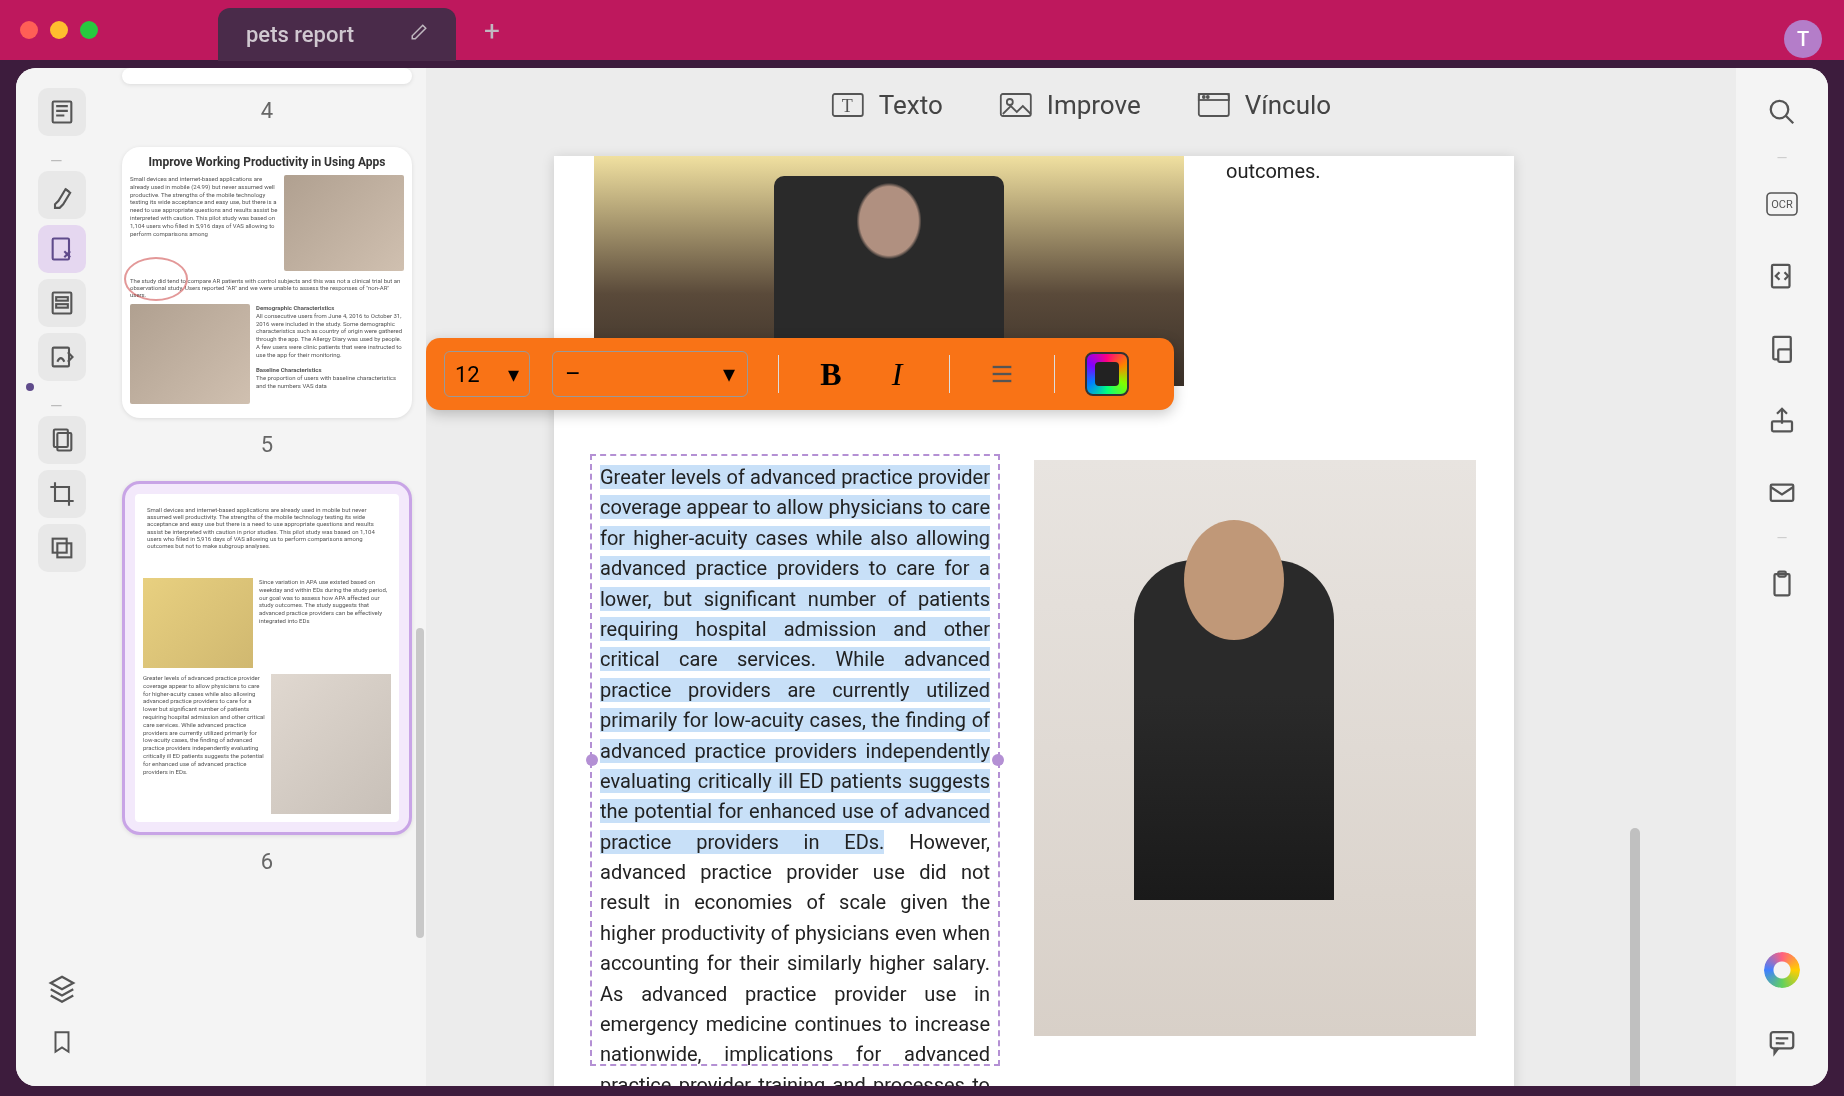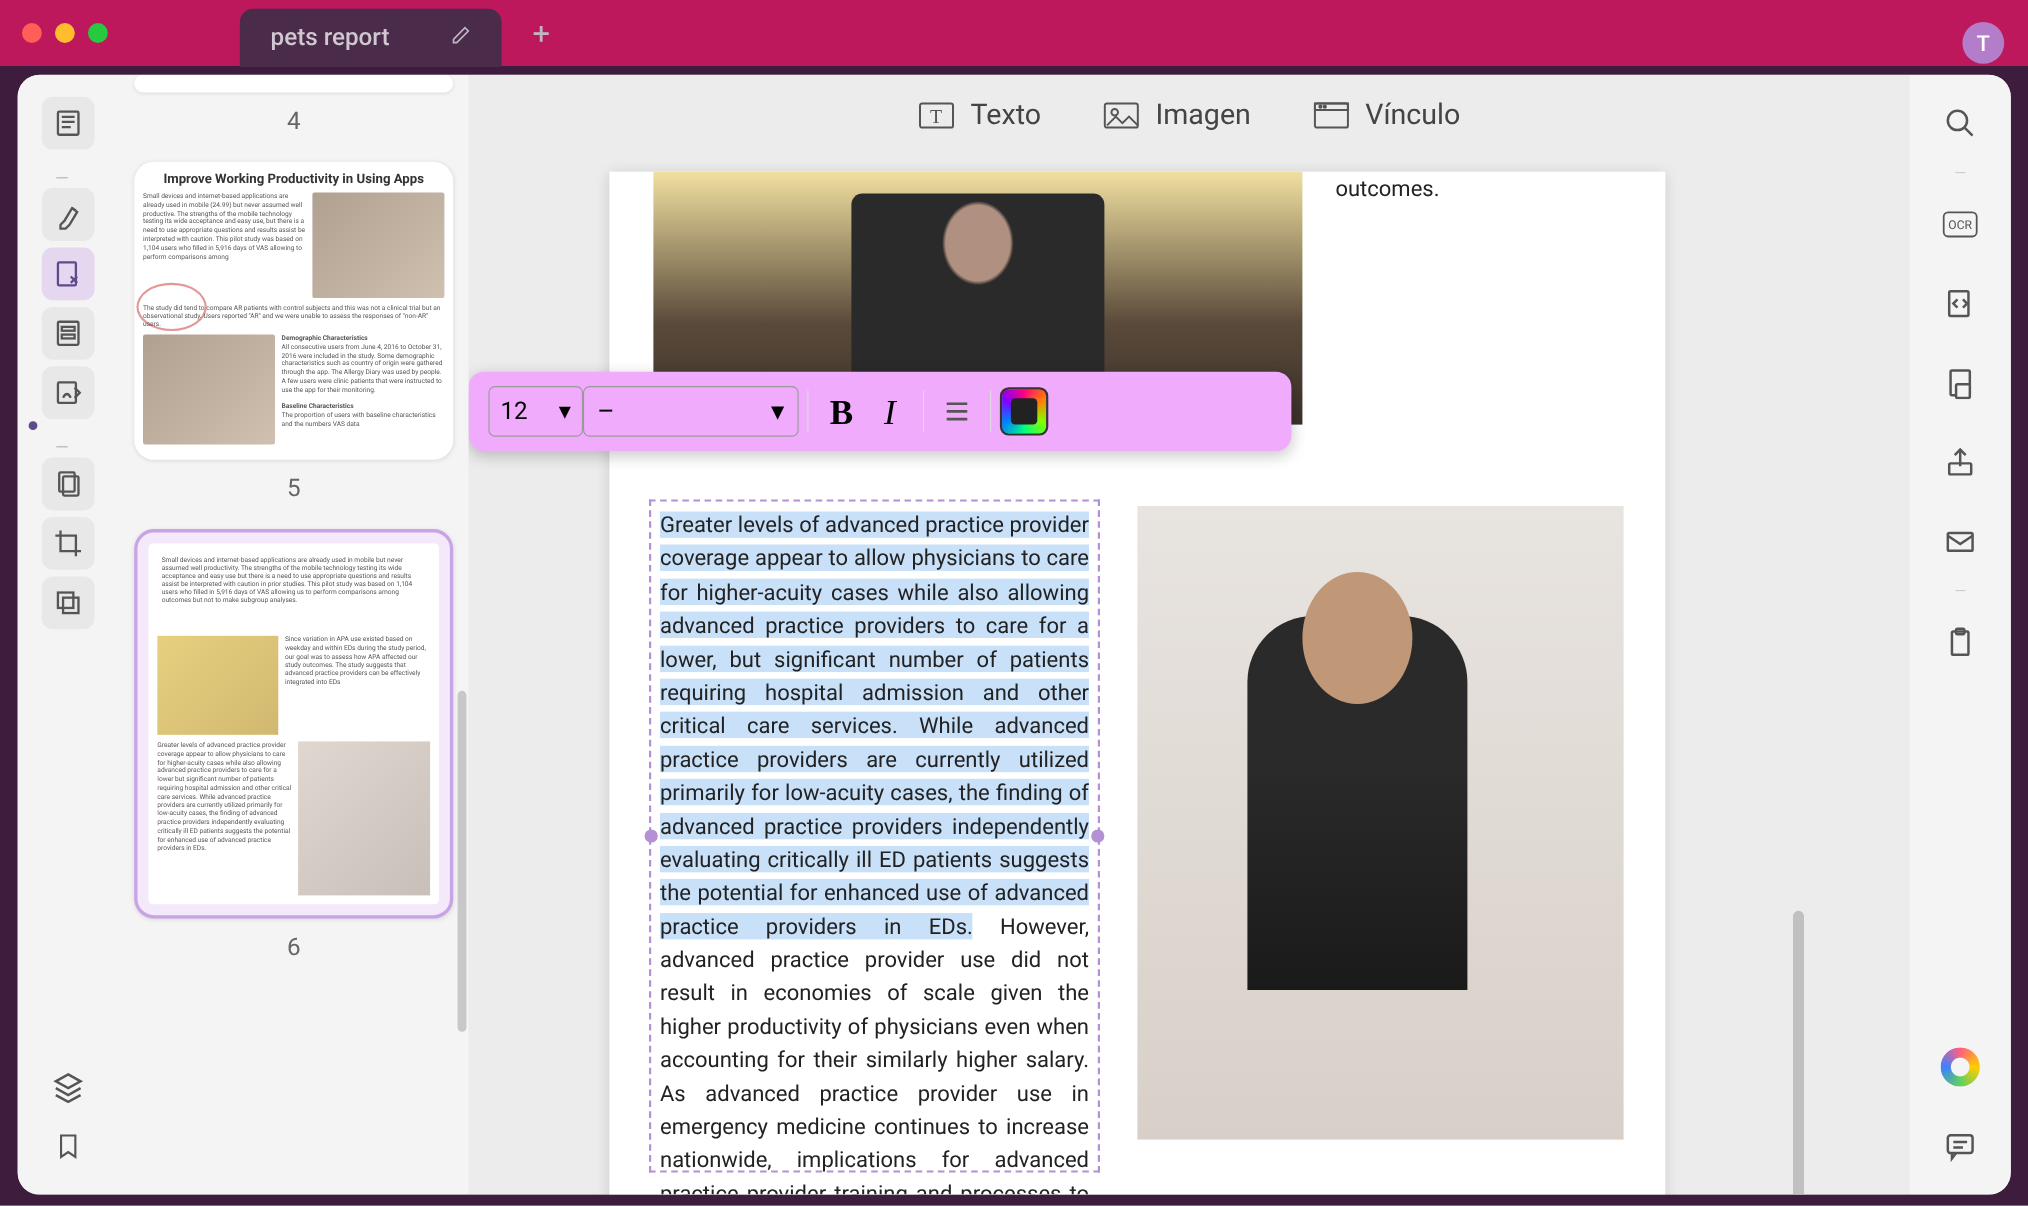--- a/index.html
+++ b/index.html
@@ -208,21 +208,21 @@
 }
 .col-text {
   position: absolute;
   top: 0;
   left: 660px;
   width: 262px;
   font-size: 20px;
   color: #222;
   line-height: 1.5;
 }
-.col-text p { margin-bottom: 18px; text-align: justify; }
+.col-text p { margin-bottom: 18px; text-align: justify; margin-left: 12px; }
 .sel-box {
   position: absolute;
   top: 298px;
   left: 36px;
   width: 410px;
   height: 612px;
   border: 2px dashed #b490d4;
   background: white;
 }
 .sel-box .handle {
@@ -266,27 +266,27 @@
   width: 100px; height: 120px;
   background: #c09878;
   border-radius: 50%;
 }
 .format-bar {
   position: absolute;
   top: 270px;
   left: 0;
   width: 748px;
   height: 72px;
-  background: #f0abfc;
+  background: #f97316;
   border-radius: 14px;
   box-shadow: 0 4px 14px rgba(0,0,0,0.22);
   display: flex;
   align-items: center;
   padding: 0 18px;
-  gap: 0;
+  gap: 22px;
   z-index: 20;
 }
 .fb-size {
   width: 86px;
   height: 46px;
   border: 1px solid #999;
   border-radius: 6px;
   display: flex;
   align-items: center;
   justify-content: space-between;
@@ -513,21 +513,21 @@
         <span>Texto</span>
       </div>
       <div class="top-btn">
         <span class="ico">
           <svg width="34" height="30" viewBox="0 0 34 30" fill="none" stroke="#555" stroke-width="1.8">
               <rect x="2" y="4" width="30" height="22" rx="2"></rect>
               <circle cx="11" cy="12" r="3"></circle>
               <path d="M4 24l8-8 6 6 6-6 8 8"></path>
             </svg>
         </span>
-        <span>Imagen</span>
+        <span>Improve</span>
       </div>
       <div class="top-btn">
         <span class="ico">
           <svg width="34" height="30" viewBox="0 0 34 30" fill="none" stroke="#555" stroke-width="1.8">
               <rect x="2" y="4" width="30" height="22" rx="2"></rect>
               <rect x="2" y="4" width="30" height="6"></rect>
               <circle cx="7" cy="7" r="1" fill="#555"></circle>
               <circle cx="11" cy="7" r="1" fill="#555"></circle>
             </svg>
         </span>

